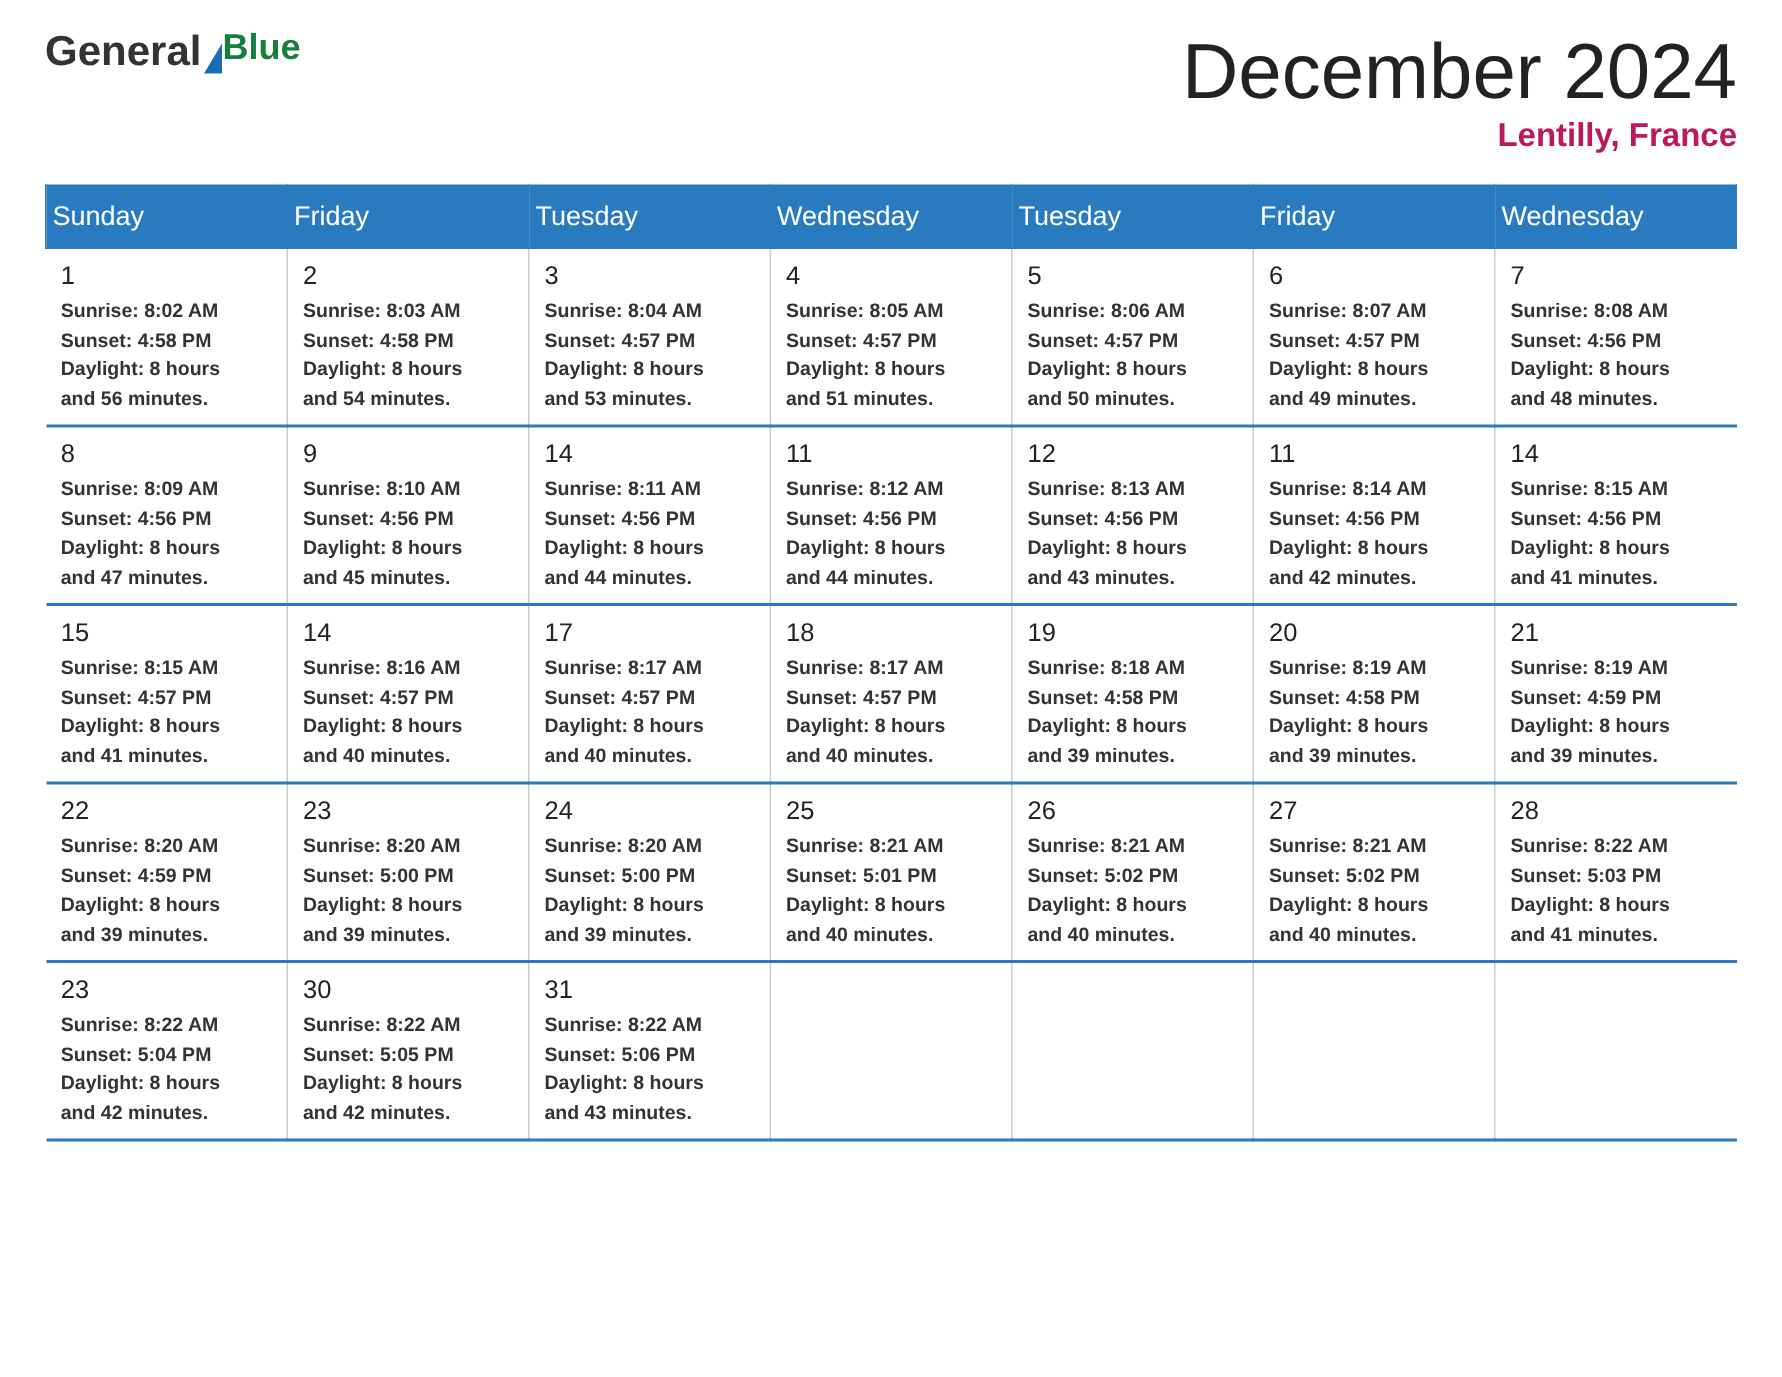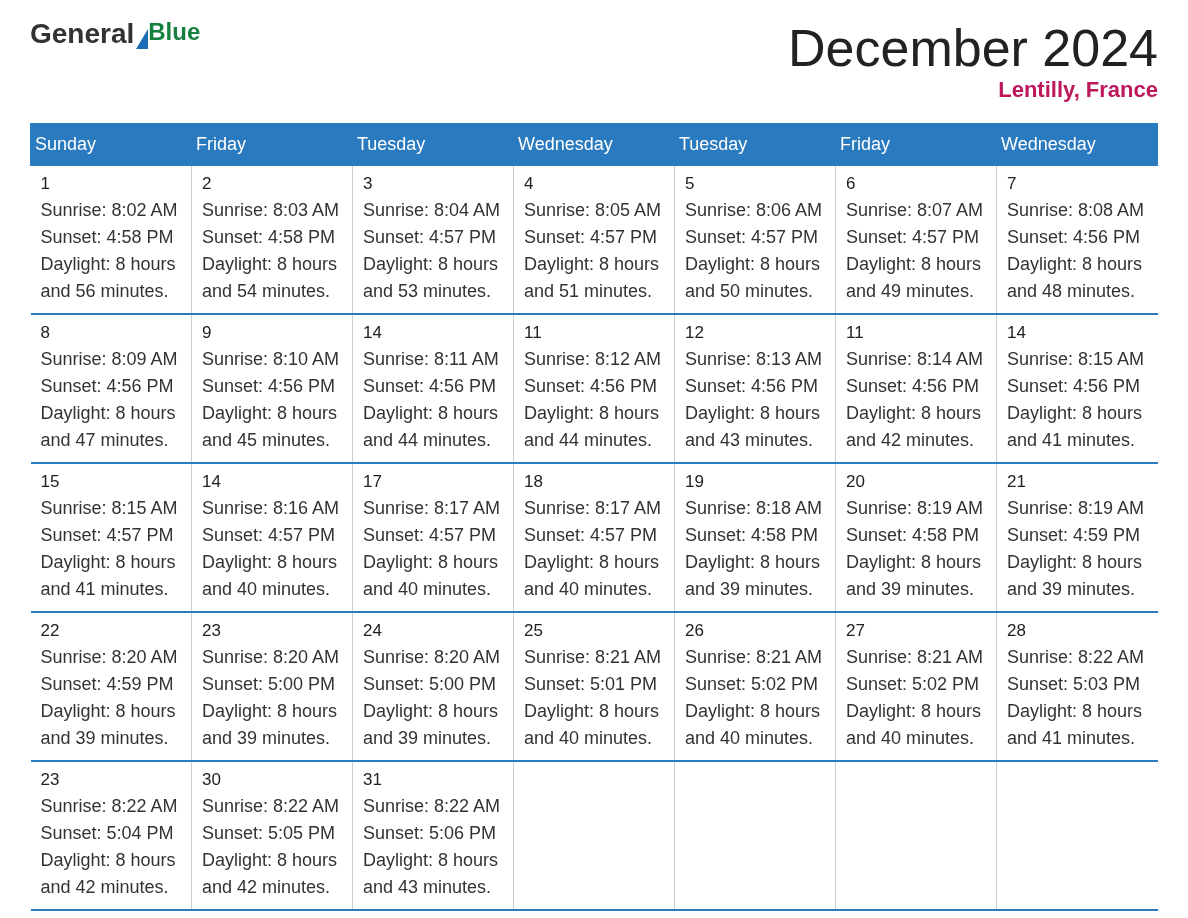--- a/index.html
+++ b/index.html
@@ -87,23 +87,24 @@
       border-right: none;
     }
     .day-num {
       font-size: 17px;
       font-weight: normal;
       display: block;
       margin-bottom: 3px;
       color: #222;
     }
     .day-info {
-      font-size: 18px;
+      font-size: 13px;
       line-height: 1.5;
       color: #333;
+      font-weight: bold;
     }
     .empty-cell {
       background: #fff;
     }
   </style>
 </head>
 <body>
 
 <div class="header">
   <div class="logo">

